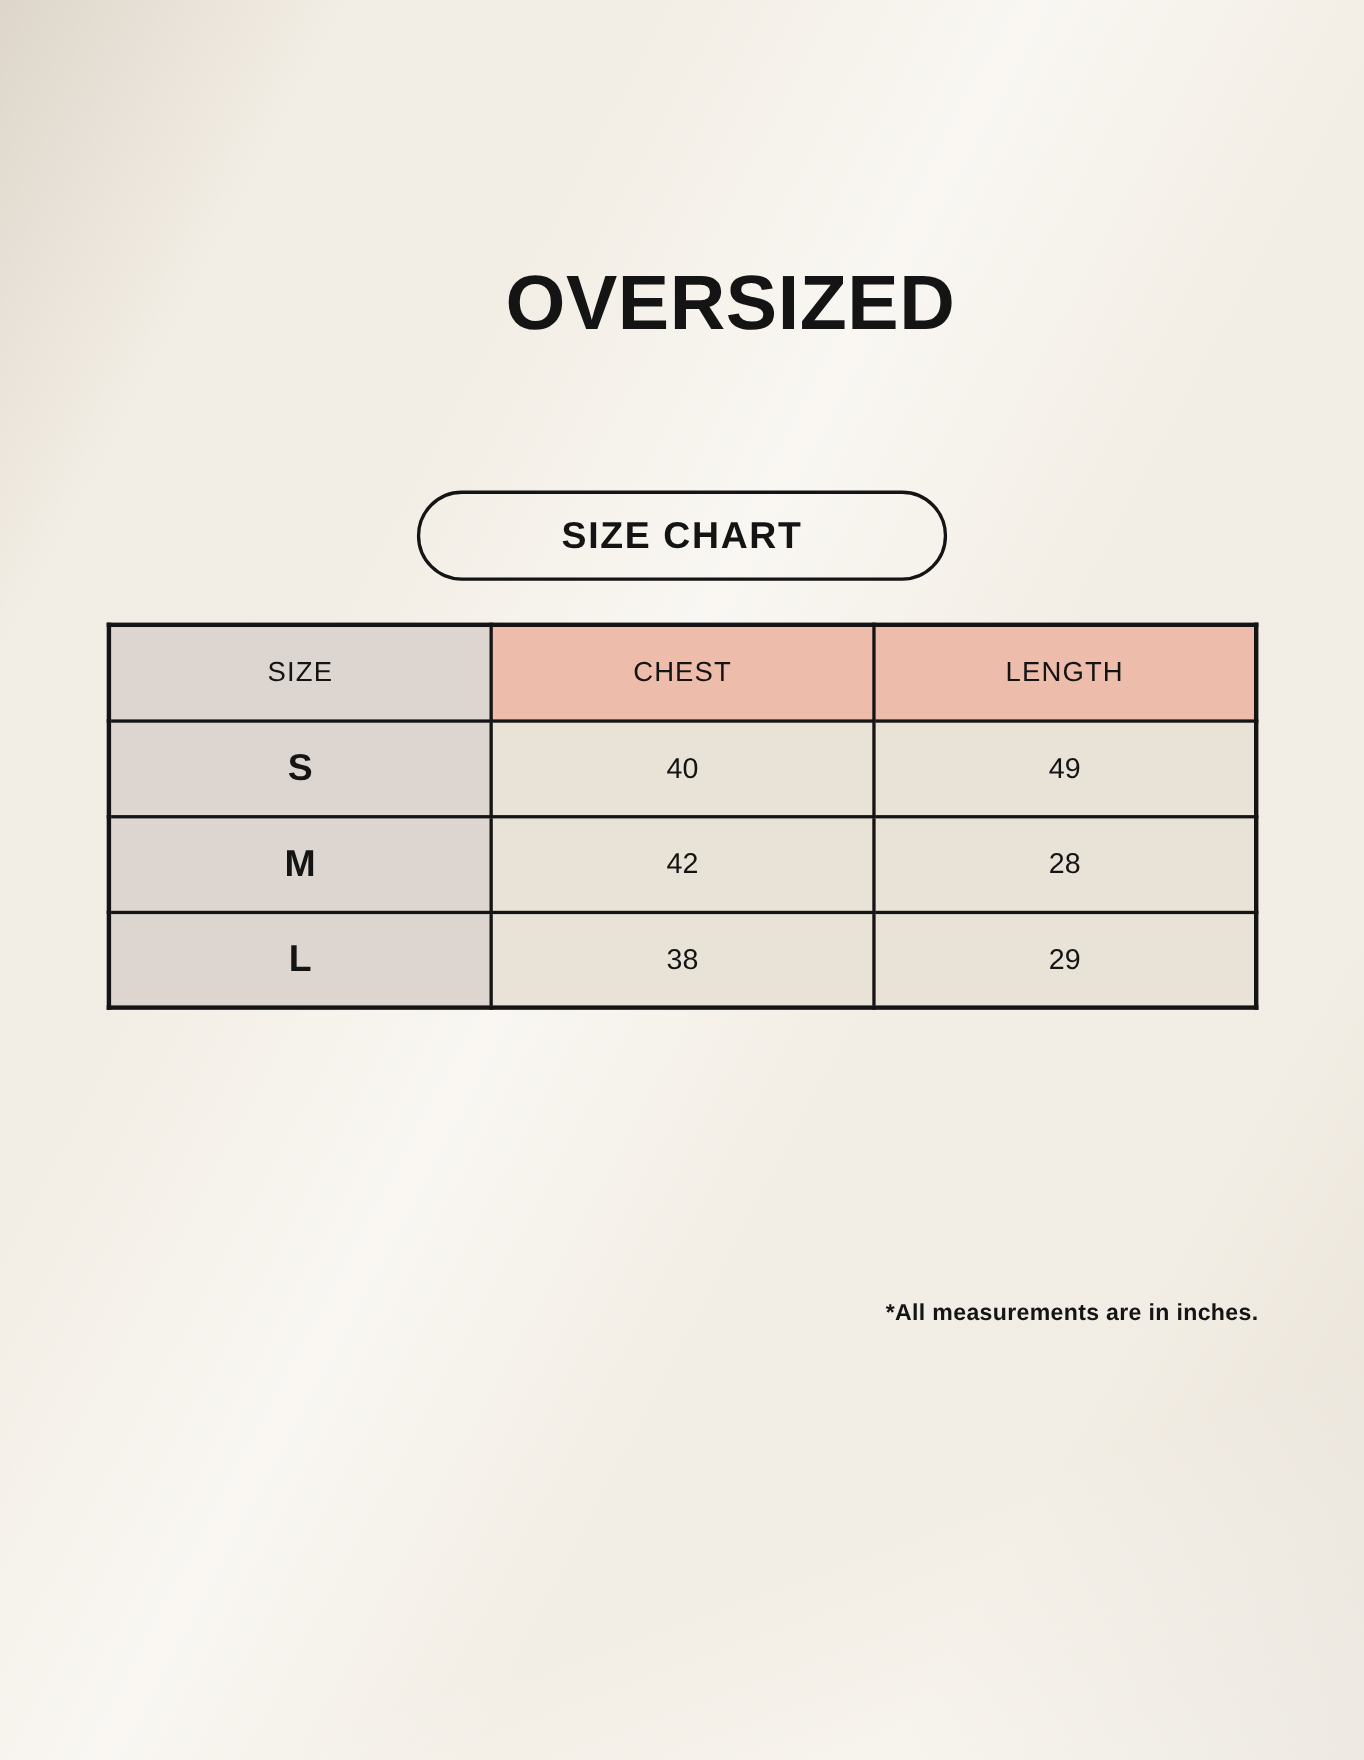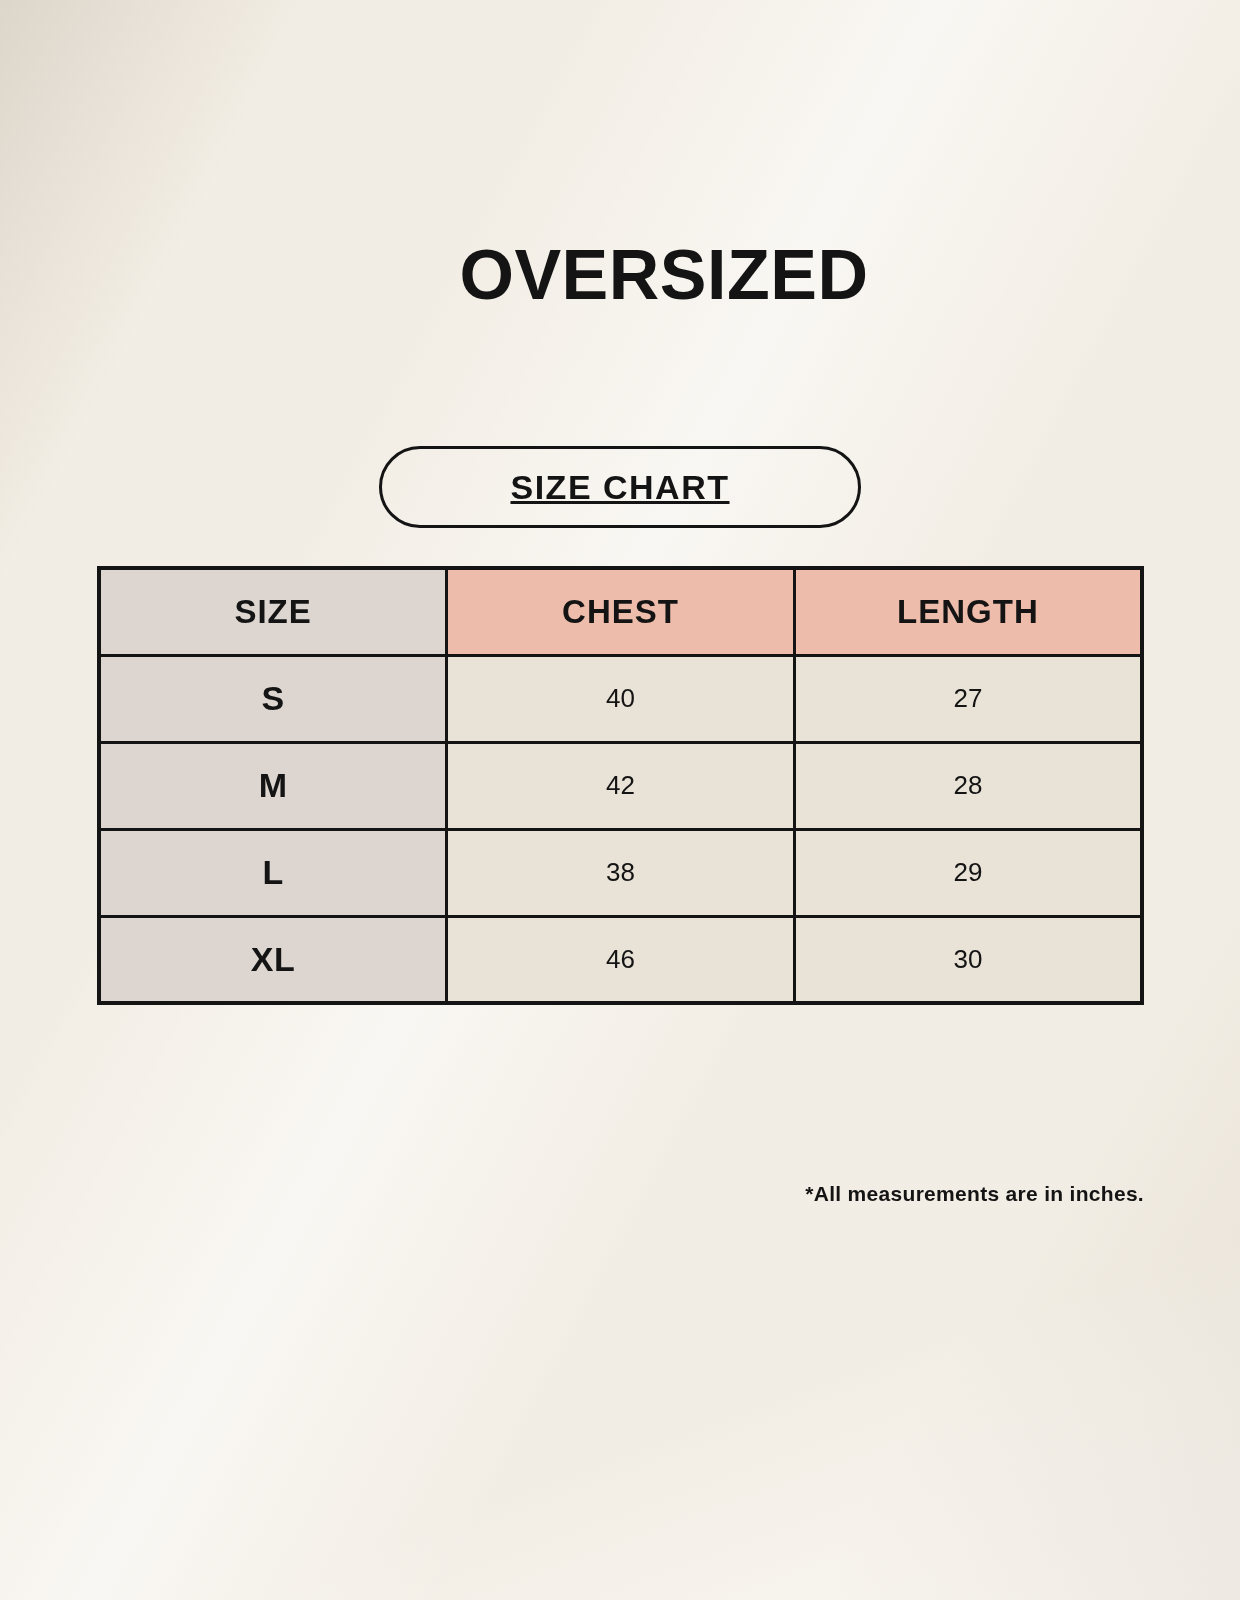--- a/index.html
+++ b/index.html
@@ -26,34 +26,34 @@
   .title{
     position:absolute;top:237px;left:0;width:100%;
     text-align:center;font-weight:bold;font-size:70px;line-height:77px;
     letter-spacing:0.5px;color:var(--text);margin-left:44px;
   }
   .badge{
     position:absolute;top:446px;left:50%;transform:translateX(-50%);
     width:482px;height:82px;box-sizing:border-box;
     border:3px solid var(--border);border-radius:60px;
     display:flex;align-items:center;justify-content:center;
-    font-size:34px;font-weight:bold;letter-spacing:1.5px;text-decoration:underline;
+    font-size:34px;font-weight:bold;letter-spacing:1.5px;
   }
   table.size-chart{
     position:absolute;left:97px;top:566px;width:1047px;
     border-collapse:collapse;table-layout:fixed;
     border:4px solid var(--border);
   }
   .size-chart th,.size-chart td{
     border:3px solid var(--border);
     text-align:center;vertical-align:middle;padding:0;
   }
   .size-chart thead tr{height:87px;}
   .size-chart tbody tr{height:87px;}
-  .size-chart th{font-size:33px;font-weight:bold;letter-spacing:1px;}
+  .size-chart th{font-size:25px;font-weight:normal;letter-spacing:1px;}
   th.col-size{background:var(--header-size-bg);}
   th.col-measure{background:var(--header-measure-bg);}
   td.cell-size{background:var(--cell-size-bg);font-size:34px;font-weight:bold;letter-spacing:0.5px;}
   td.cell-value{background:var(--cell-value-bg);font-size:26px;font-weight:normal;}
   .footnote{
     position:absolute;top:1182px;right:96px;
     font-size:21px;font-weight:bold;letter-spacing:0.3px;
     color:var(--text);
   }
 </style>
@@ -73,33 +73,28 @@
     <tr>
       <th class="col-size">SIZE</th>
       <th class="col-measure">CHEST</th>
       <th class="col-measure">LENGTH</th>
     </tr>
   </thead>
   <tbody>
     <tr>
       <td class="cell-size">S</td>
       <td class="cell-value">40</td>
-      <td class="cell-value">27</td>
+      <td class="cell-value">49</td>
     </tr>
     <tr>
       <td class="cell-size">M</td>
       <td class="cell-value">42</td>
       <td class="cell-value">28</td>
     </tr>
     <tr>
       <td class="cell-size">L</td>
       <td class="cell-value">38</td>
       <td class="cell-value">29</td>
     </tr>
-    <tr>
-      <td class="cell-size">XL</td>
-      <td class="cell-value">46</td>
-      <td class="cell-value">30</td>
-    </tr>
   </tbody>
 </table>
 
 <div class="footnote">*All measurements are in inches.</div>
 
 </body></html>

